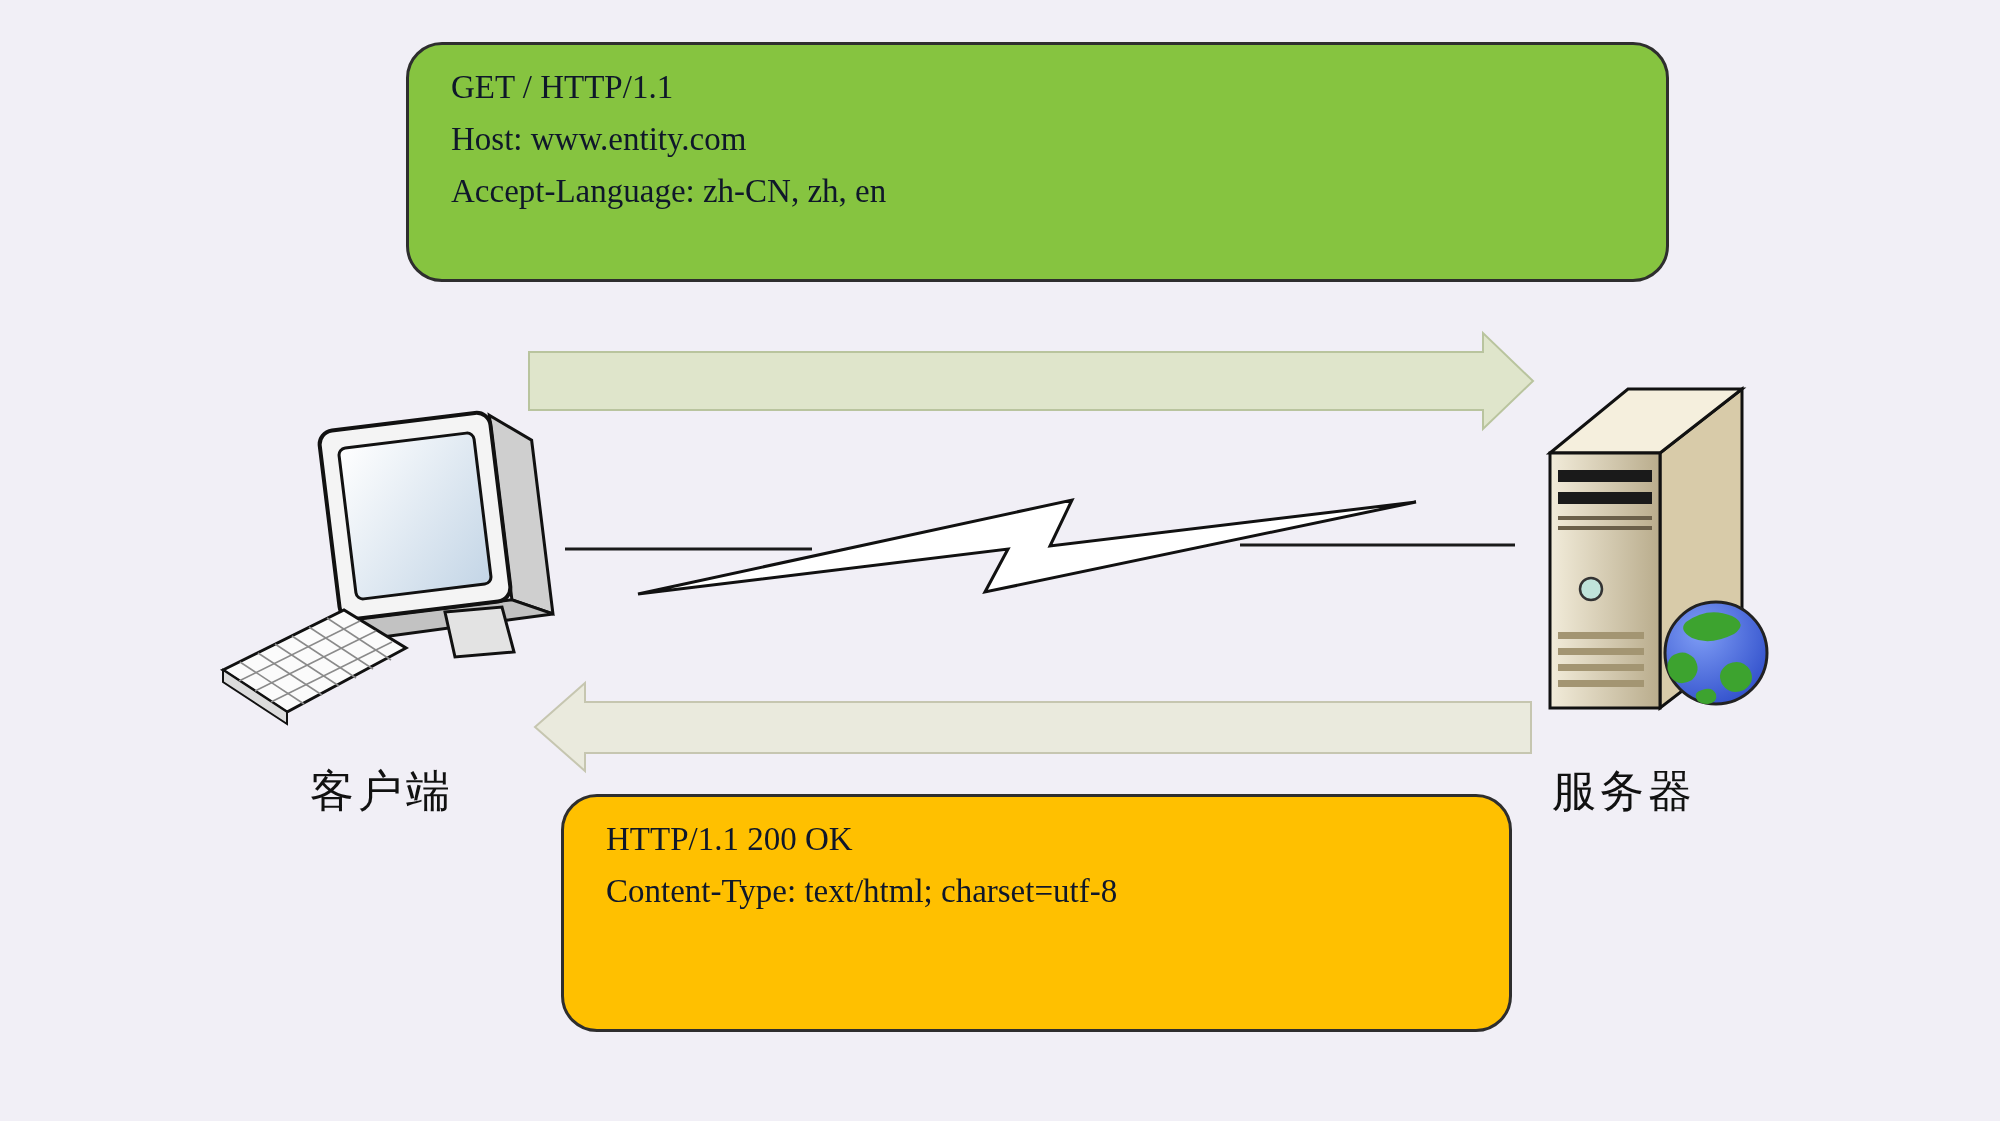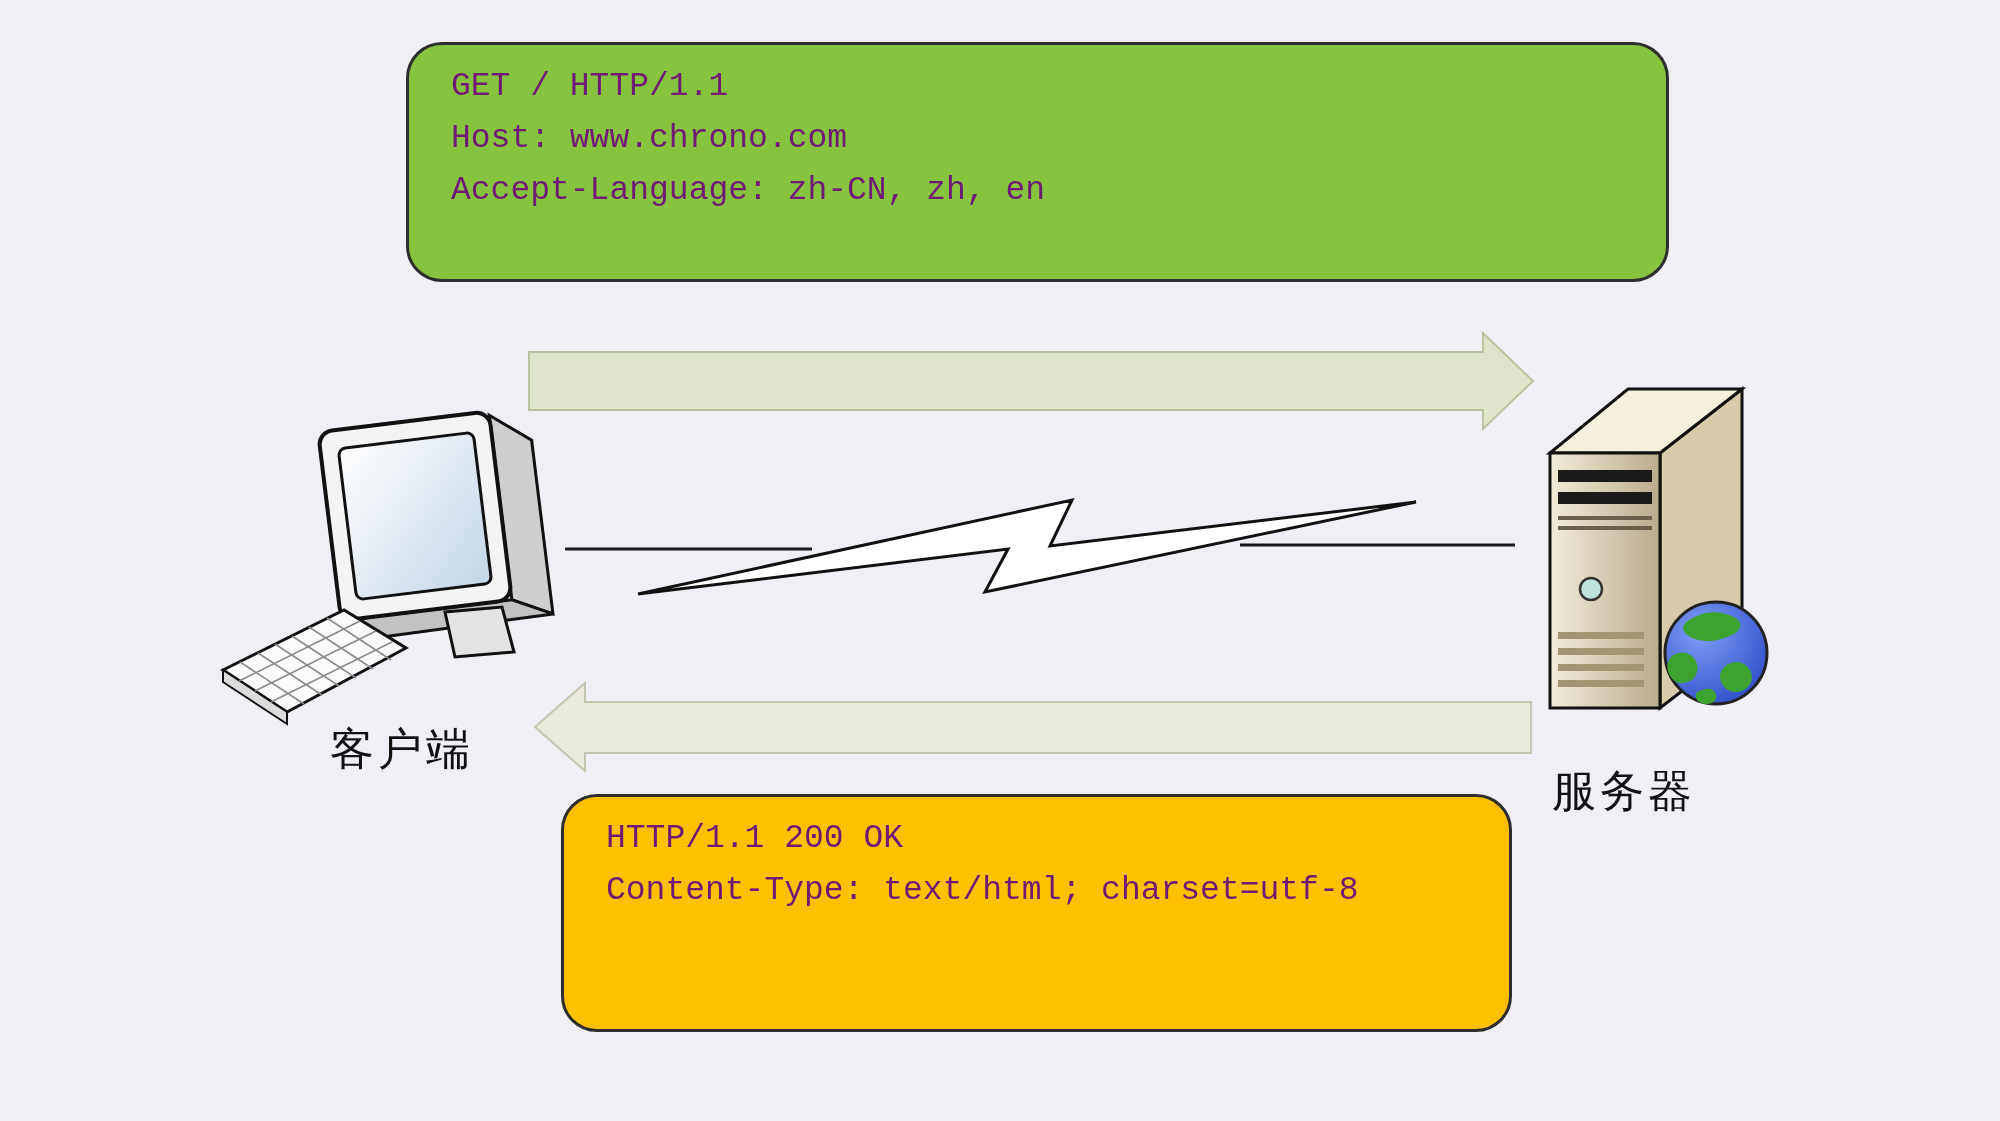--- a/index.html
+++ b/index.html
@@ -16,39 +16,39 @@
 
   .svg-layer { position: absolute; left: 0; top: 0; }
 
   .msg-box {
     position: absolute;
     border: 3px solid #2e2e2e;
     border-radius: 36px;
     padding: 16px 20px 0 42px;
   }
   .msg-box .code-line {
-    font-family: Liberation Mono, monospace;
+    font-family: Liberation Serif, serif;
     font-size: 33px;
     line-height: 52px;
     min-height: 52px;
-    color: #701a75;
+    color: #0f172a;
     white-space: pre;
   }
 
   .request-box  { left: 406px; top: 42px;  width: 1263px; height: 240px; }
   .response-box { left: 561px; top: 794px; width: 951px;  height: 238px; }
 
   .endpoint-label {
     position: absolute;
     font-family: "Liberation Serif", "DejaVu Serif", serif;
     font-size: 44px;
     color: #111;
     letter-spacing: 4px;
   }
-  .client-label { left: 310px;  top: 720px; margin-left: 20px; }
+  .client-label { left: 310px;  top: 762px; }
   .server-label { left: 1552px; top: 762px; font-family: Liberation Serif, serif; }
 </style>
 </head>
 <body>
 
 <div class="canvas">
 
   <svg class="svg-layer" width="2000" height="1121" viewBox="0 0 2000 1121">
     <defs>
       <linearGradient id="screenGrad" x1="0" y1="0" x2="1" y2="1">
@@ -119,21 +119,21 @@
         <path d="M1686 622 q22 -16 46 -6 q16 8 2 18 q-24 12 -42 4 q-14 -8 -6 -16 Z" fill="#3da32f"></path>
         <path d="M1672 656 q12 -8 22 2 q8 12 -2 22 q-14 8 -22 -4 q-6 -12 2 -20 Z" fill="#3da32f"></path>
         <path d="M1728 664 q14 -6 22 6 q6 12 -6 20 q-14 6 -22 -6 q-6 -12 6 -20 Z" fill="#3da32f"></path>
         <path d="M1702 690 q10 -4 14 4 q2 8 -8 10 q-10 0 -12 -6 q-2 -6 6 -8 Z" fill="#3da32f"></path>
       </g>
     </g>
   </svg>
 
   <div class="msg-box request-box" style="background-color: rgb(134, 196, 64);">
     <div class="code-line">GET / HTTP/1.1</div>
-    <div class="code-line">Host: www.chrono.com</div>
+    <div class="code-line">Host: www.entity.com</div>
     <div class="code-line">Accept-Language: zh-CN, zh, en</div>
   </div>
 
   <div class="msg-box response-box" style="background-color: rgb(255, 192, 0);">
     <div class="code-line">HTTP/1.1 200 OK</div>
     <div class="code-line">Content-Type: text/html; charset=utf-8</div>
     <div class="code-line"></div>
   </div>
 
   <div class="endpoint-label client-label">客户端</div>

